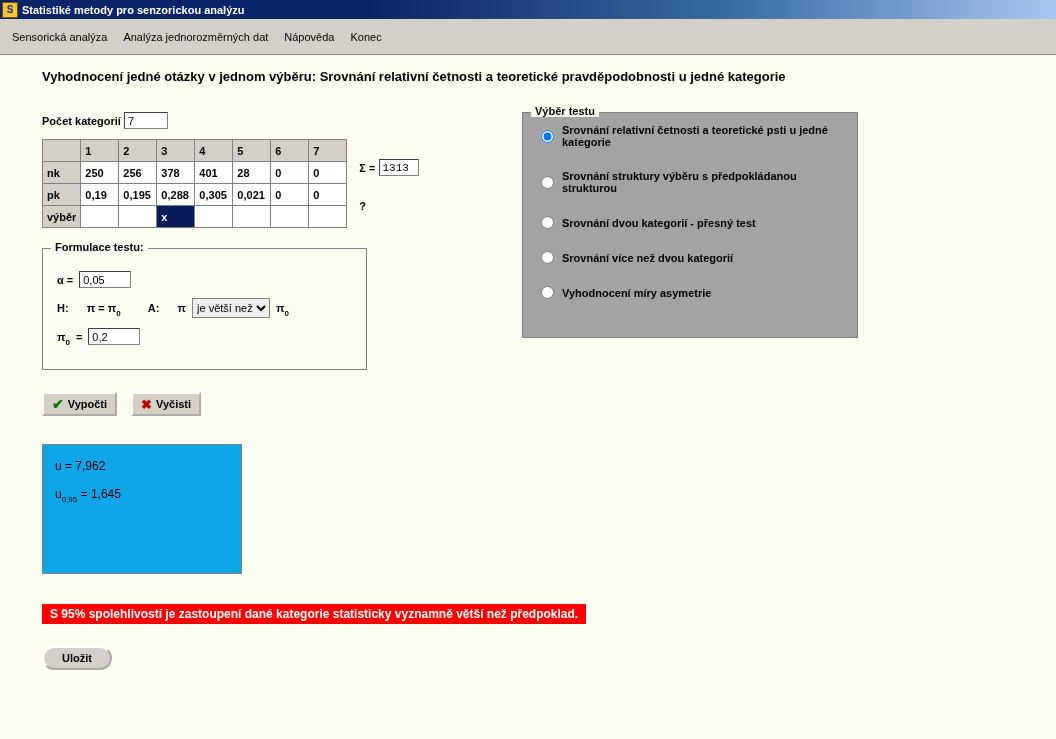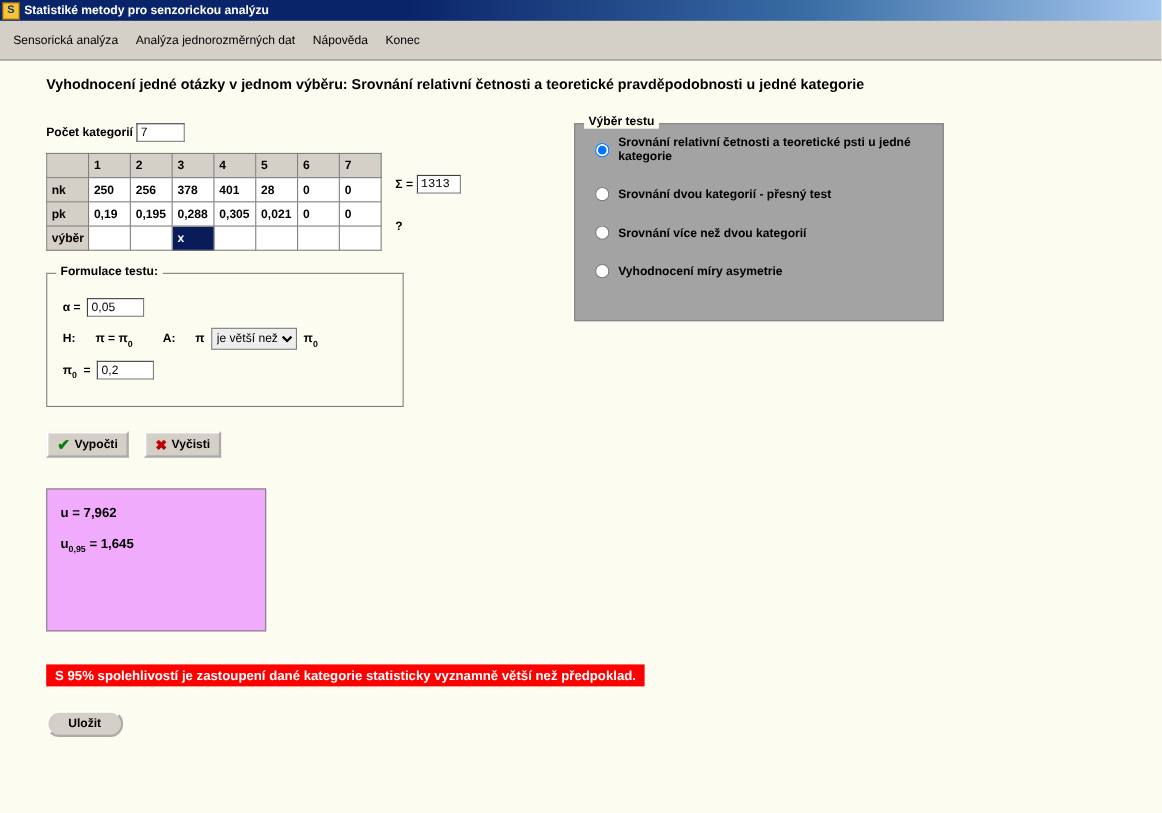--- a/index.html
+++ b/index.html
@@ -140,22 +140,21 @@
   .check-icon { color: #0a7a0a; font-size: 14px; line-height: 1;}
   .x-icon { color: #c00000; font-size: 13px; font-weight: bold; line-height: 1;}
 
   
   .resultbox {
     border: 1px solid #808080;
     width: 200px; height: 130px;
     padding: 14px 12px;
     margin-top: 28px;
     font-size: 12px;
-    background: #f0abfc;
-    font-weight: bold;
+    background: #0ea5e9;
   }
   .resultbox .line { margin-bottom: 14px; }
 
   
   .conclusion {
     background: #ff0000;
     color: #fff;
     font-weight: bold;
     font-size: 12px;
     padding: 3px 8px;
@@ -323,20 +322,24 @@
     <div class="rightcol">
       <div class="radio-panel">
         <span class="legend">Výběr testu</span>
 
         <label class="radio-row">
           <input type="radio" name="test" checked="" style="">
           <span>Srovnání relativní četnosti a teoretické psti u jedné kategorie</span>
         </label>
         <label class="radio-row">
           <input type="radio" name="test" style="">
+          <span>Srovnání struktury výběru s předpokládanou strukturou</span>
+        </label>
+        <label class="radio-row">
+          <input type="radio" name="test" style="">
           <span>Srovnání dvou kategorií - přesný test</span>
         </label>
         <label class="radio-row">
           <input type="radio" name="test" style="">
           <span>Srovnání více než dvou kategorií</span>
         </label>
         <label class="radio-row">
           <input type="radio" name="test" style="">
           <span>Vyhodnocení míry asymetrie</span>
         </label>

